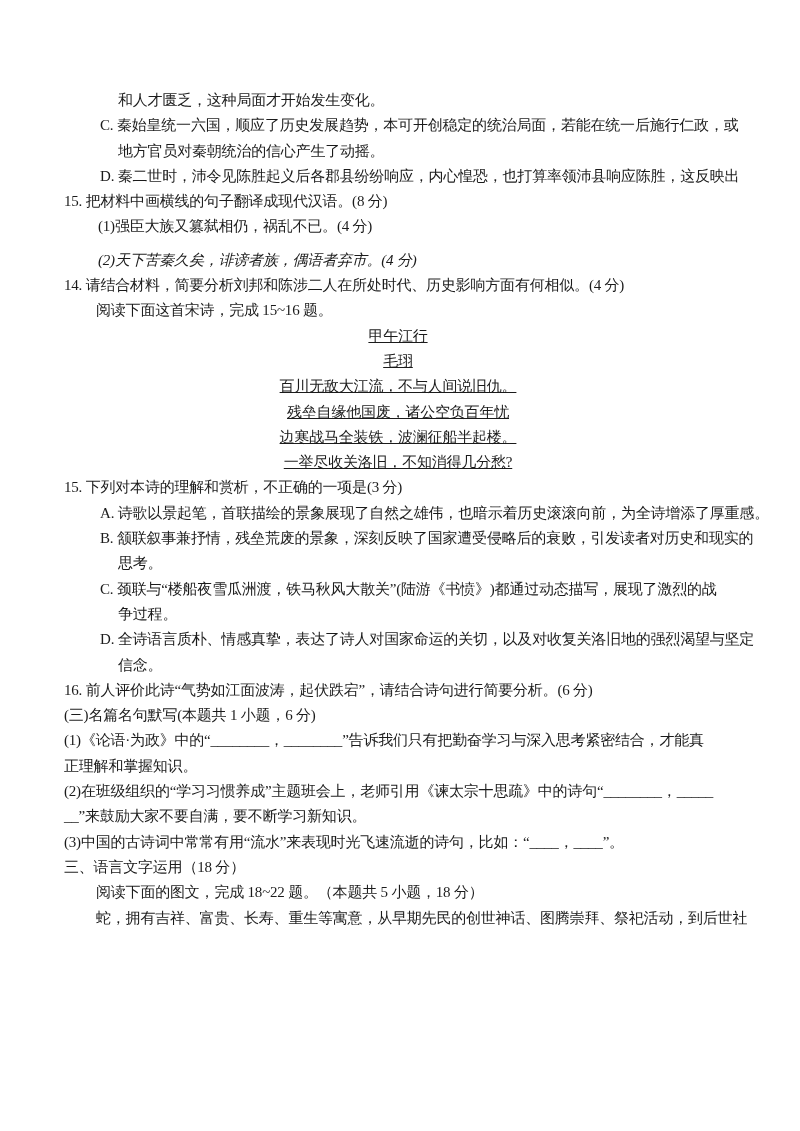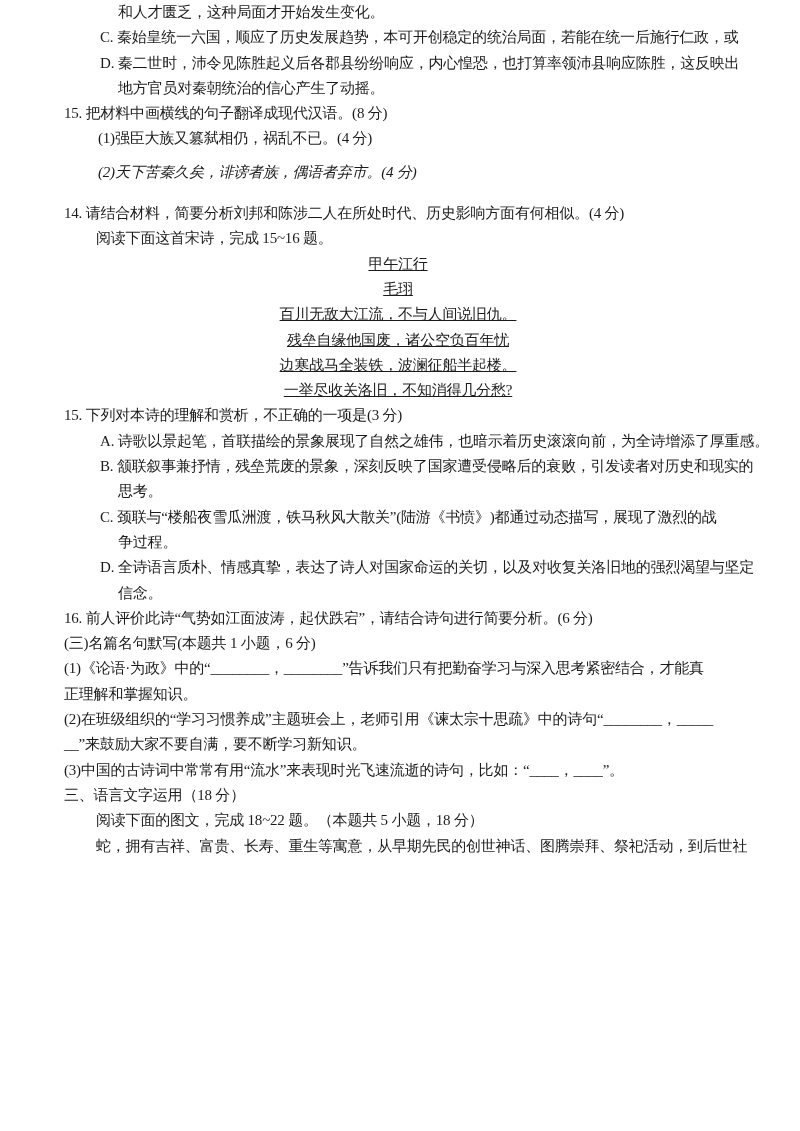--- a/index.html
+++ b/index.html
@@ -12,20 +12,21 @@
     width: 800px;
     height: 1131px;
     background: #ffffff;
     overflow: hidden;
     font-family: "Liberation Serif", "DejaVu Serif", serif;
     color: #1b1b1b;
     font-size: 15px;
     letter-spacing: -0.2px;
   }
   .doc {
+    padding-top: 88px;
   }
   .line {
     line-height: 25.3px;
     height: 25.3px;
     white-space: pre;
   }
   
   .cls-num  { padding-left: 64px; }   
   .cls-sub  { padding-left: 98px; }   
   .cls-opt  { padding-left: 100px; }  
@@ -33,26 +34,26 @@
   .cls-ind  { padding-left: 96px; }   
   .cls-poem { text-align: center; padding-right: 4px; text-decoration: underline; } 
 </style>
 </head>
 <body>
 
 <div class="page">
   <div class="doc" id="doc">
       <div class="line cls-cont">和人才匮乏，这种局面才开始发生变化。</div>
       <div class="line cls-opt">C. 秦始皇统一六国，顺应了历史发展趋势，本可开创稳定的统治局面，若能在统一后施行仁政，或</div>
+      <div class="line cls-cont">地方官员对秦朝统治的信心产生了动摇。</div>
       <div class="line cls-opt">D. 秦二世时，沛令见陈胜起义后各郡县纷纷响应，内心惶恐，也打算率领沛县响应陈胜，这反映出</div>
-      <div class="line cls-cont">地方官员对秦朝统治的信心产生了动摇。</div>
       <div class="line cls-num">15. 把材料中画横线的句子翻译成现代汉语。(8 分)</div>
       <div class="line cls-sub">(1)强臣大族又篡弑相仍，祸乱不已。(4 分)</div>
       <div class="line cls-sub" style="margin-top: 8px; font-style: italic;">(2)天下苦秦久矣，诽谤者族，偶语者弃市。(4 分)</div>
-      <div class="line cls-num" style="margin-top: 16px;">14. 请结合材料，简要分析刘邦和陈涉二人在所处时代、历史影响方面有何相似。(4 分)</div>
+      <div class="line cls-num" style="margin-top: 0;">14. 请结合材料，简要分析刘邦和陈涉二人在所处时代、历史影响方面有何相似。(4 分)</div>
       <div class="line cls-ind">阅读下面这首宋诗，完成 15~16 题。</div>
       <div class="line cls-poem">甲午江行</div>
       <div class="line cls-poem">毛珝</div>
       <div class="line cls-poem">百川无敌大江流，不与人间说旧仇。</div>
       <div class="line cls-poem">残垒自缘他国废，诸公空负百年忧</div>
       <div class="line cls-poem">边寒战马全装铁，波澜征船半起楼。</div>
       <div class="line cls-poem">一举尽收关洛旧，不知消得几分愁?</div>
       <div class="line cls-num">15. 下列对本诗的理解和赏析，不正确的一项是(3 分)</div>
       <div class="line cls-opt">A. 诗歌以景起笔，首联描绘的景象展现了自然之雄伟，也暗示着历史滚滚向前，为全诗增添了厚重感。</div>
       <div class="line cls-opt">B. 颔联叙事兼抒情，残垒荒废的景象，深刻反映了国家遭受侵略后的衰败，引发读者对历史和现实的</div>

